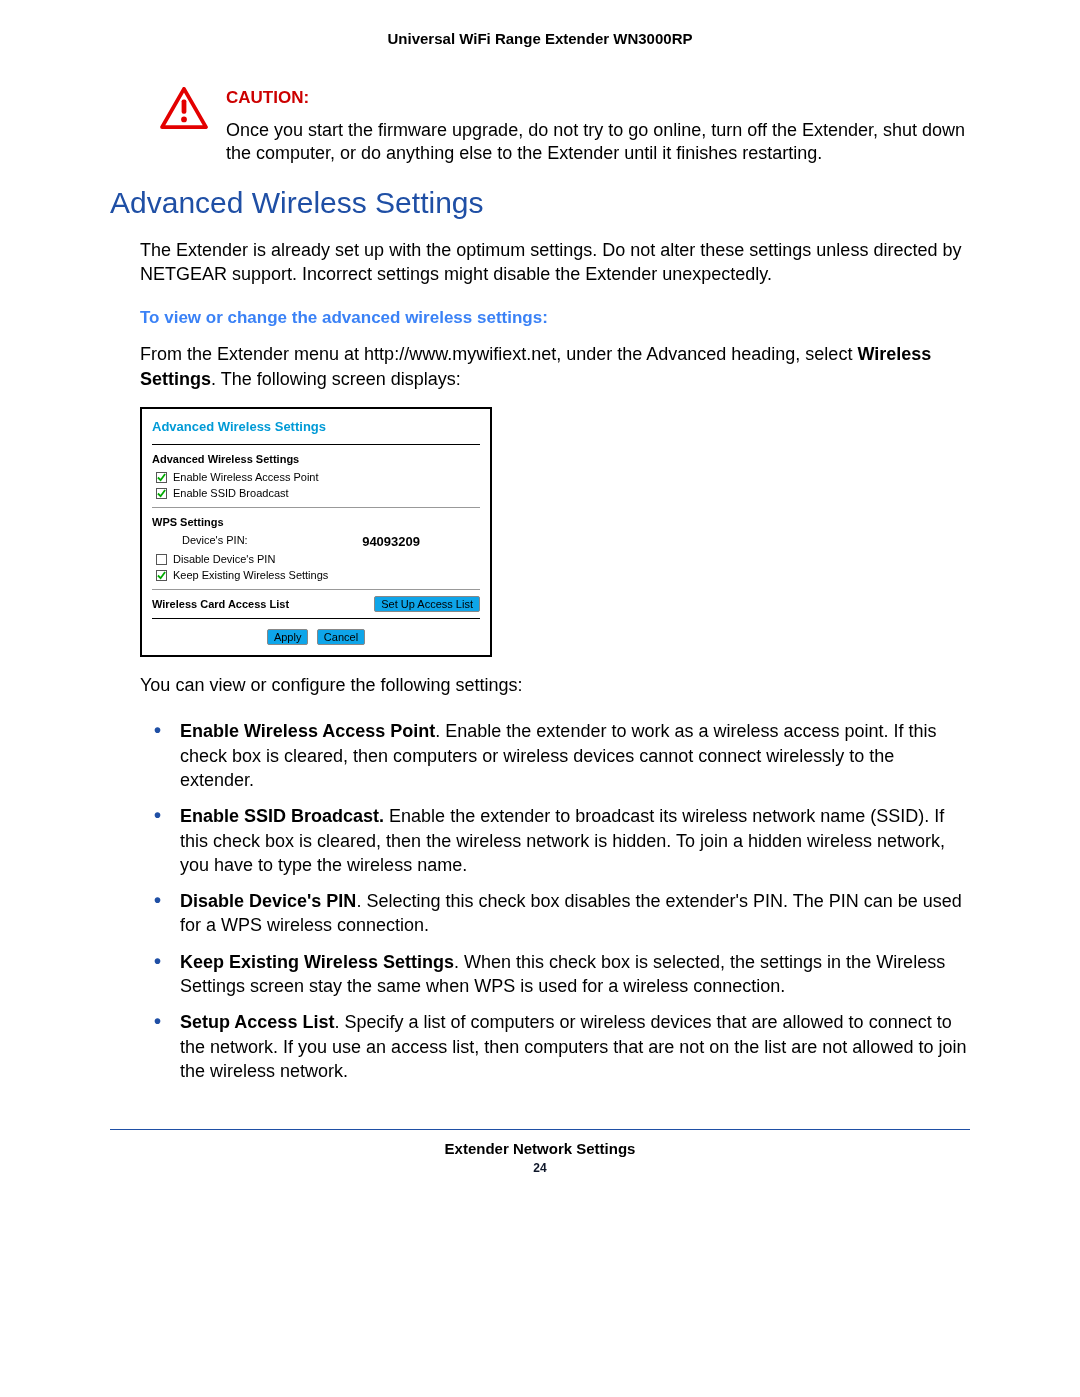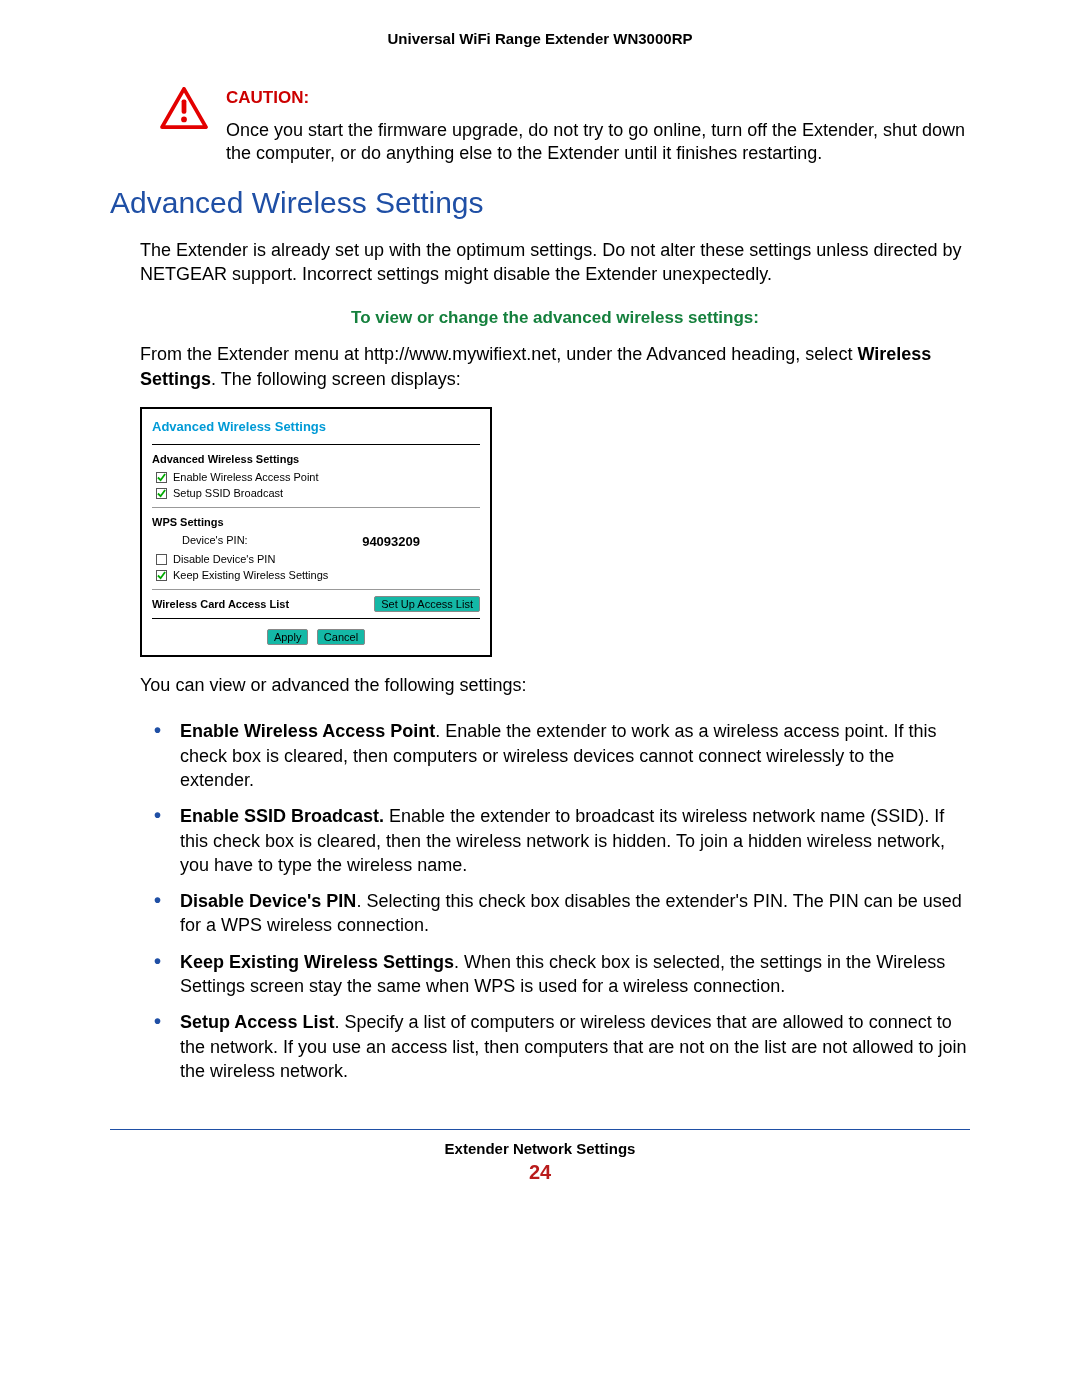--- a/index.html
+++ b/index.html
@@ -49,25 +49,24 @@
     font-size: 30px;
     margin: 20px 0 18px 0;
   }
   .body-text {
     font-size: 18px;
     line-height: 1.35;
     margin: 0 0 16px 0;
     margin-left: 30px;
   }
   .subhead-blue {
-    color: #15803d;
+    color: #3b82f6;
     font-weight: bold;
     font-size: 17px;
     margin: 22px 0 14px 30px;
-    text-align: center;
   }
   .body-text .bold { font-weight: bold; }
 
   
   .shot {
     border: 2px solid #000;
     width: 352px;
     margin: 10px 0 16px 30px;
     padding: 8px 10px 10px 10px;
     box-sizing: border-box;
@@ -123,21 +122,21 @@
     justify-content: space-between;
     align-items: center;
     font-size: 11px;
     padding: 6px 0;
   }
   .access-label { font-weight: bold; }
   .shot-btn {
     font-size: 11px;
     padding: 1px 6px;
     border: 1px solid #888;
-    background: #14b8a6;
+    background: #0ea5e9;
     border-radius: 2px;
     cursor: pointer;
   }
   .shot hr.thin { border-top: 1px solid #999; }
   .shot-actions {
     text-align: center;
     padding-top: 8px;
   }
   .shot-actions .shot-btn { margin: 0 2px; }
 
@@ -170,23 +169,23 @@
     margin-top: 40px;
   }
   .footer-title {
     text-align: center;
     font-weight: bold;
     font-size: 15px;
     margin-top: 10px;
   }
   .footer-page {
     text-align: center;
-    color: #b91c1c;
-    font-weight: bold;
-    font-size: 20px;
+    color: #0f172a;
+    font-weight: bold;
+    font-size: 12px;
     margin-top: 4px;
   }
 </style>
 </head>
 <body>
 
 <div class="page">
 
   <div class="header-title">Universal WiFi Range Extender WN3000RP</div>
 
@@ -227,21 +226,21 @@
       </span>
       <span>Enable Wireless Access Point</span>
     </div>
 
     <div class="shot-row indent" style="padding-bottom:8px;">
       <span class="chk checked">
         <svg viewBox="0 0 10 10">
             <polyline points="1,5 4,8 9,1" fill="none" stroke="#0a0" stroke-width="2"></polyline>
           </svg>
       </span>
-      <span>Setup SSID Broadcast</span>
+      <span>Enable SSID Broadcast</span>
     </div>
 
     <hr class="thin">
 
     <div class="shot-section-label">WPS Settings</div>
     <div class="pin-row">
       <span>Device's PIN:</span>
       <span class="pin-value">94093209</span>
     </div>
 
@@ -267,21 +266,21 @@
     </div>
 
     <hr>
 
     <div class="shot-actions">
       <button class="shot-btn">Apply</button>
       <button class="shot-btn">Cancel</button>
     </div>
   </div>
 
-  <p class="body-text">You can view or advanced the following settings:</p>
+  <p class="body-text">You can view or configure the following settings:</p>
 
   <ul class="settings-list">
     <li><span class="bold">Enable Wireless Access Point</span><span>. Enable the extender to work as a wireless access point. If this check box is cleared, then computers or wireless devices cannot connect wirelessly to the extender.</span></li>
     <li><span class="bold">Enable SSID Broadcast.</span><span> Enable the extender to broadcast its wireless network name (SSID). If this check box is cleared, then the wireless network is hidden. To join a hidden wireless network, you have to type the wireless name.</span></li>
     <li><span class="bold">Disable Device's PIN</span><span>. Selecting this check box disables the extender's PIN. The PIN can be used for a WPS wireless connection.</span></li>
     <li><span class="bold">Keep Existing Wireless Settings</span><span>. When this check box is selected, the settings in the Wireless Settings screen stay the same when WPS is used for a wireless connection.</span></li>
     <li><span class="bold">Setup Access List</span><span>. Specify a list of computers or wireless devices that are allowed to connect to the network. If you use an access list, then computers that are not on the list are not allowed to join the wireless network.</span></li>
   </ul>
 
   <hr class="footer-rule">

